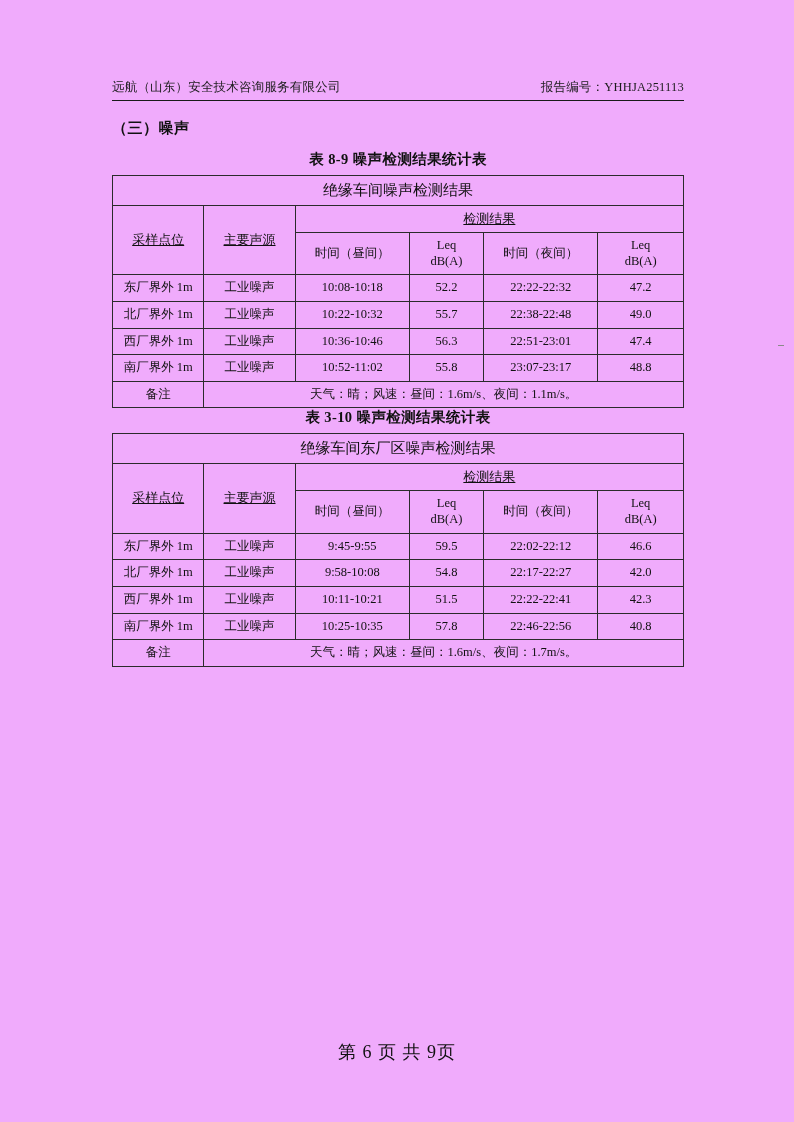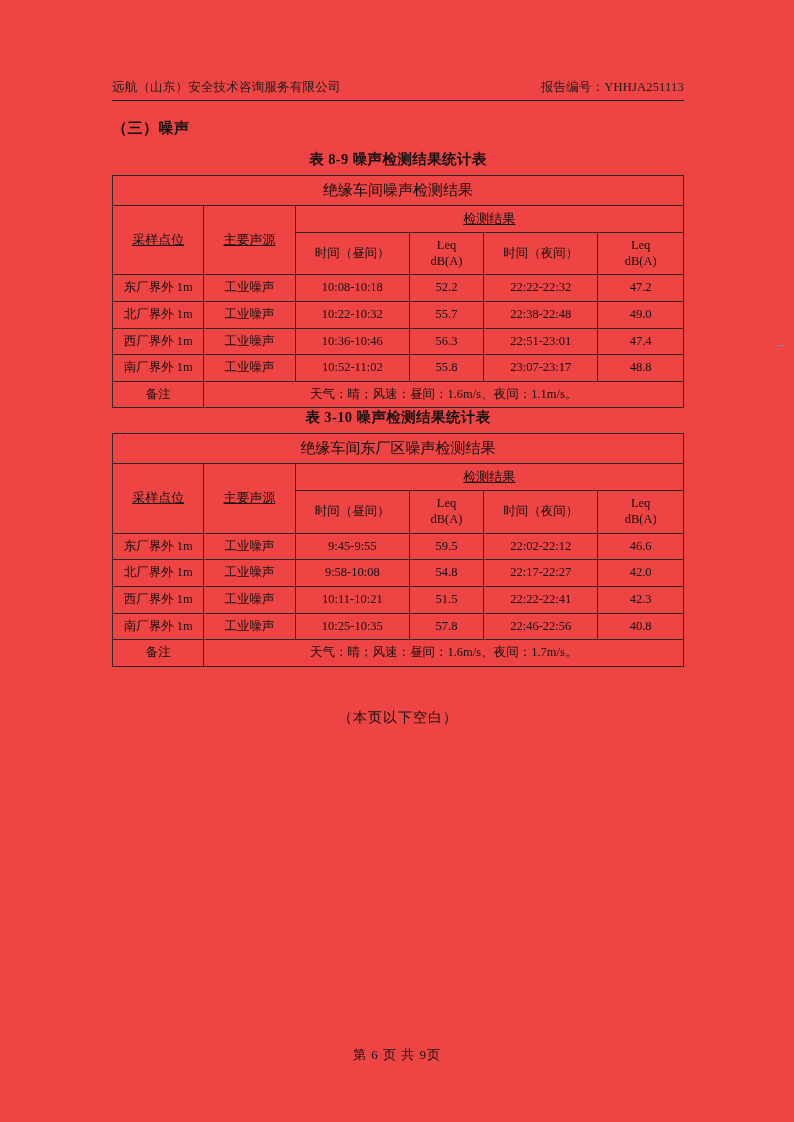--- a/index.html
+++ b/index.html
@@ -7,21 +7,21 @@
     padding: 0;
     background: #c8c8c8;
   }
   body {
     font-family: "Liberation Serif", "DejaVu Serif", serif;
   }
   .page {
     position: relative;
     width: 794px;
     height: 1122px;
-    background: #ef4444;
+    background: #f0abfc;
     margin: 0 auto;
     overflow: hidden;
     box-sizing: border-box;
   }
   .sheet {
     position: absolute;
     left: 112px;
     top: 40px;
     width: 572px;
   }
@@ -120,21 +120,21 @@
     margin-top: 42px;
     letter-spacing: 1px;
   }
 
   .footer {
     position: absolute;
     left: 0;
     right: 0;
     bottom: 58px;
     text-align: center;
-    font-size: 13px;
+    font-size: 18px;
     color: #111;
     letter-spacing: 1px;
   }
 
   .tick {
     position: absolute;
     right: 10px;
     top: 345px;
     width: 6px;
     height: 1px;
@@ -294,21 +294,20 @@
           <td class="num">40.8</td>
         </tr>
 
         <tr>
           <td class="remark-label">备注</td>
           <td class="remark-text" colspan="5">天气：晴；风速：昼间：1.6m/s、夜间：1.7m/s。</td>
         </tr>
       </tbody>
     </table>
 
-    <div class="blank-note">（本页以下空白）</div>
 
   </div>
 
   <div class="tick"></div>
 
   <div class="footer">第 6 页 共 9页</div>
 
 </div>
 
 </body></html>

